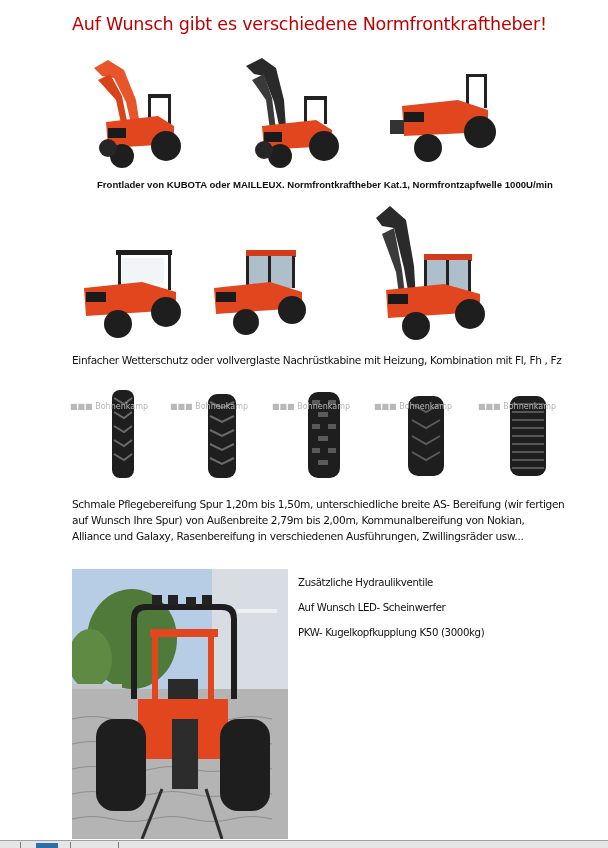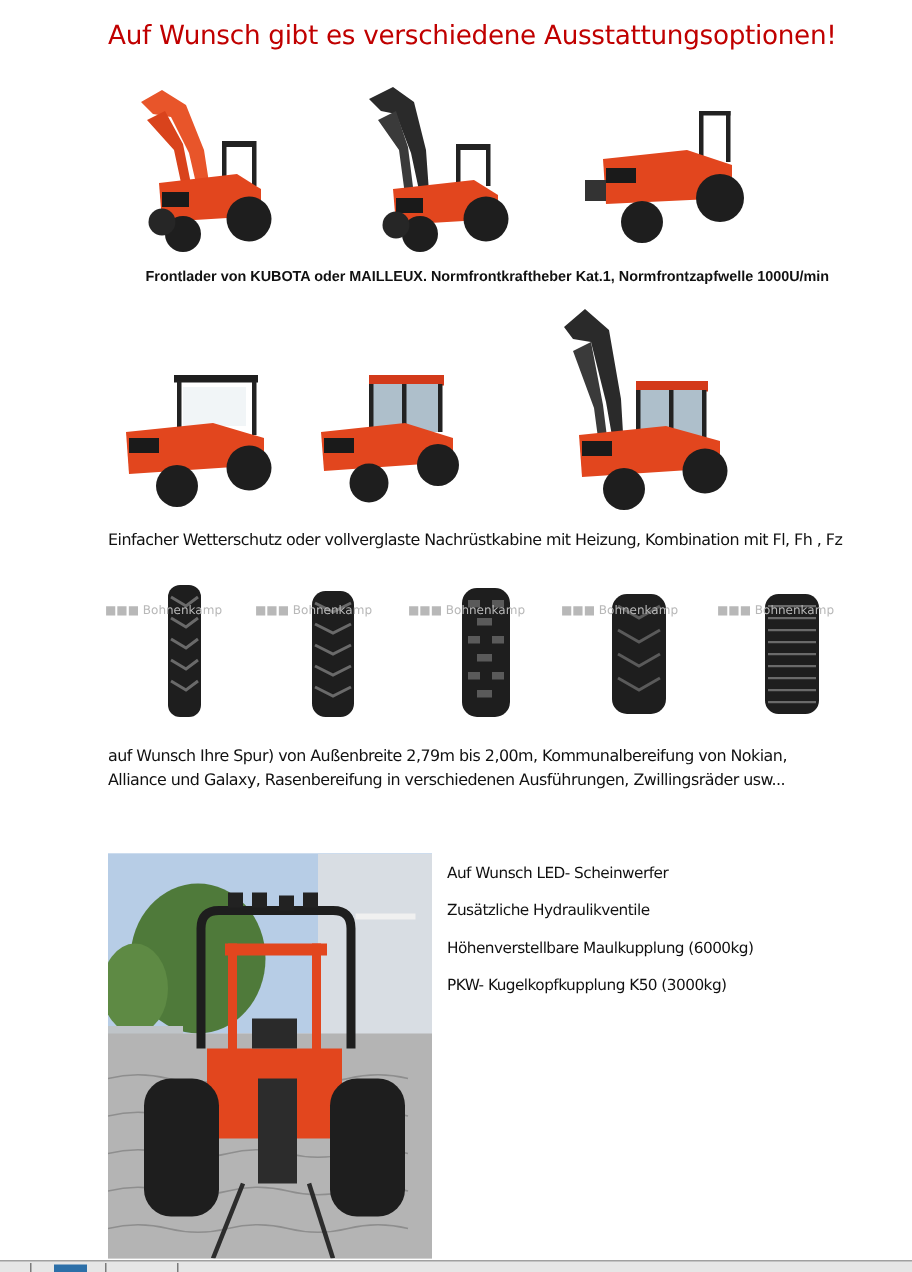--- a/index.html
+++ b/index.html
@@ -48,21 +48,21 @@
     .statusbar {
       position: absolute; left: 0; top: 840px; width: 608px; height: 8px;
       background: #e6e6e6; border-top: 1px solid #a0a0a0;
     }
     .statusbar .seg { position: absolute; top: 1px; height: 7px; border-left: 1px solid #7a7a7a; }
     .statusbar .icon { position: absolute; top: 2px; height: 6px; background: #2c6fa8; }
   </style>
 </head>
 <body>
 
-<div class="title">Auf Wunsch gibt es verschiedene Ausstattungsoptionen!</div>
+<div class="title">Auf Wunsch gibt es verschiedene Normfrontkraftheber!</div>
 
 <div class="img-box" style="left:88px;top:56px;width:100px;height:115px;">
   <svg width="100" height="115" viewBox="0 0 100 115">
     <path d="M6 12 L20 4 L36 14 L48 44 L52 70 L44 72 L38 46 L26 22 L14 20 Z" fill="#e8552a"></path>
     <path d="M10 24 L22 18 L34 40 L40 70 L34 72 L28 44 Z" fill="#d9431c"></path>
     <rect x="60" y="38" width="22" height="4" fill="#222"></rect>
     <rect x="60" y="38" width="3" height="30" fill="#222"></rect>
     <rect x="80" y="38" width="3" height="30" fill="#222"></rect>
     <path d="M18 66 L70 60 L86 70 L86 88 L20 92 Z" fill="#e2461e"></path>
     <rect x="20" y="72" width="18" height="10" fill="#1a1a1a"></rect>
@@ -193,20 +193,21 @@
         <line x1="34" y1="60" x2="66" y2="60"></line>
       <line x1="34" y1="68" x2="66" y2="68"></line>
         <line x1="34" y1="76" x2="66" y2="76"></line>
       <line x1="34" y1="84" x2="66" y2="84"></line>
     </g>
   </svg>
   <span class="watermark">■■■ Bohnenkamp</span>
 </div>
 
 <div class="para">
+  <span>Schmale Pflegebereifung Spur 1,20m bis 1,50m, unterschiedliche breite AS- Bereifung (wir fertigen</span>
   <span>auf Wunsch Ihre Spur) von Außenbreite 2,79m bis 2,00m, Kommunalbereifung von Nokian,</span>
   <span>Alliance und Galaxy, Rasenbereifung in verschiedenen Ausführungen, Zwillingsräder usw...</span>
 </div>
 
 <div class="photo">
   <svg width="216" height="270" viewBox="0 0 216 270" style="position:absolute;left:0;top:0;">
     <rect x="0" y="0" width="216" height="120" fill="#b7cde6"></rect>
     <ellipse cx="60" cy="70" rx="45" ry="50" fill="#4f7a3a"></ellipse>
     <ellipse cx="18" cy="90" rx="22" ry="30" fill="#5e8a44"></ellipse>
     <rect x="140" y="0" width="76" height="230" fill="#d8dde3"></rect>
@@ -232,23 +233,22 @@
     <rect x="96" y="110" width="30" height="20" fill="#2a2a2a"></rect>
     <rect x="100" y="150" width="26" height="70" fill="#2c2c2c"></rect>
     <rect x="24" y="150" width="50" height="92" rx="18" fill="#1e1e1e"></rect>
     <rect x="148" y="150" width="50" height="92" rx="18" fill="#1e1e1e"></rect>
     <line x1="90" y1="220" x2="70" y2="270" stroke="#2c2c2c" stroke-width="3"></line>
     <line x1="134" y1="220" x2="150" y2="270" stroke="#2c2c2c" stroke-width="3"></line>
   </svg>
 </div>
 
 <div class="features">
+  <div>Zusätzliche Hydraulikventile</div>
   <div>Auf Wunsch  LED- Scheinwerfer</div>
-  <div>Zusätzliche Hydraulikventile</div>
-  <div>Höhenverstellbare Maulkupplung (6000kg)</div>
   <div>PKW- Kugelkopfkupplung K50 (3000kg)</div>
 </div>
 
 <div class="statusbar">
   <span class="seg" style="left:20px;width:1px;"></span>
   <span class="icon" style="left:36px;width:22px;"></span>
   <span class="seg" style="left:70px;width:1px;"></span>
   <span class="seg" style="left:118px;width:1px;"></span>
 </div>
 

